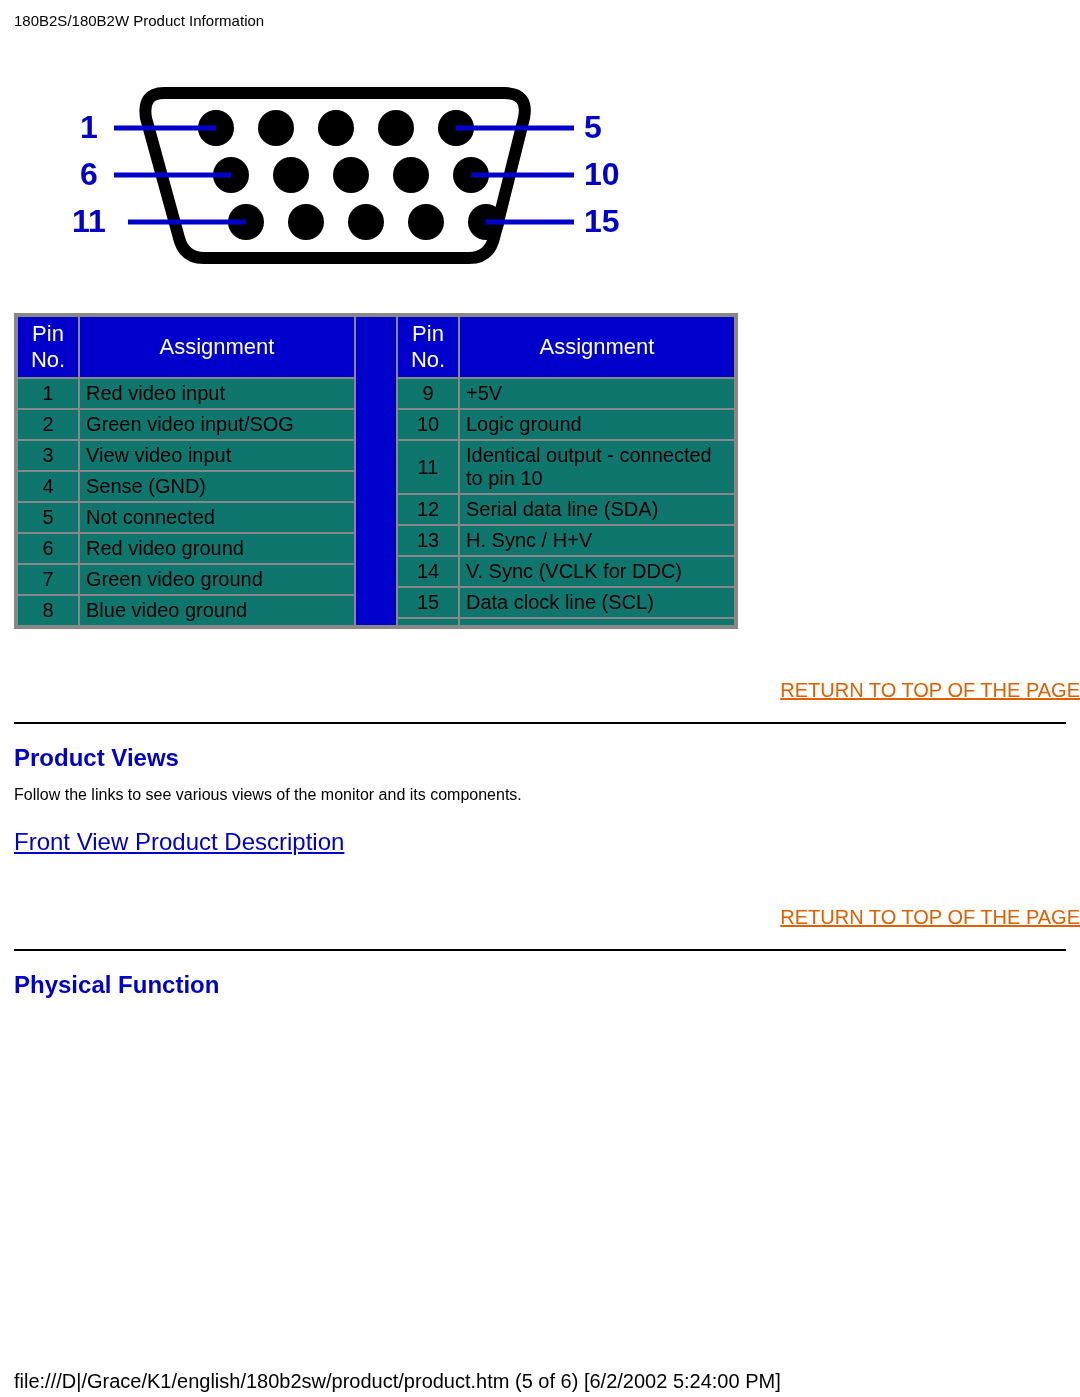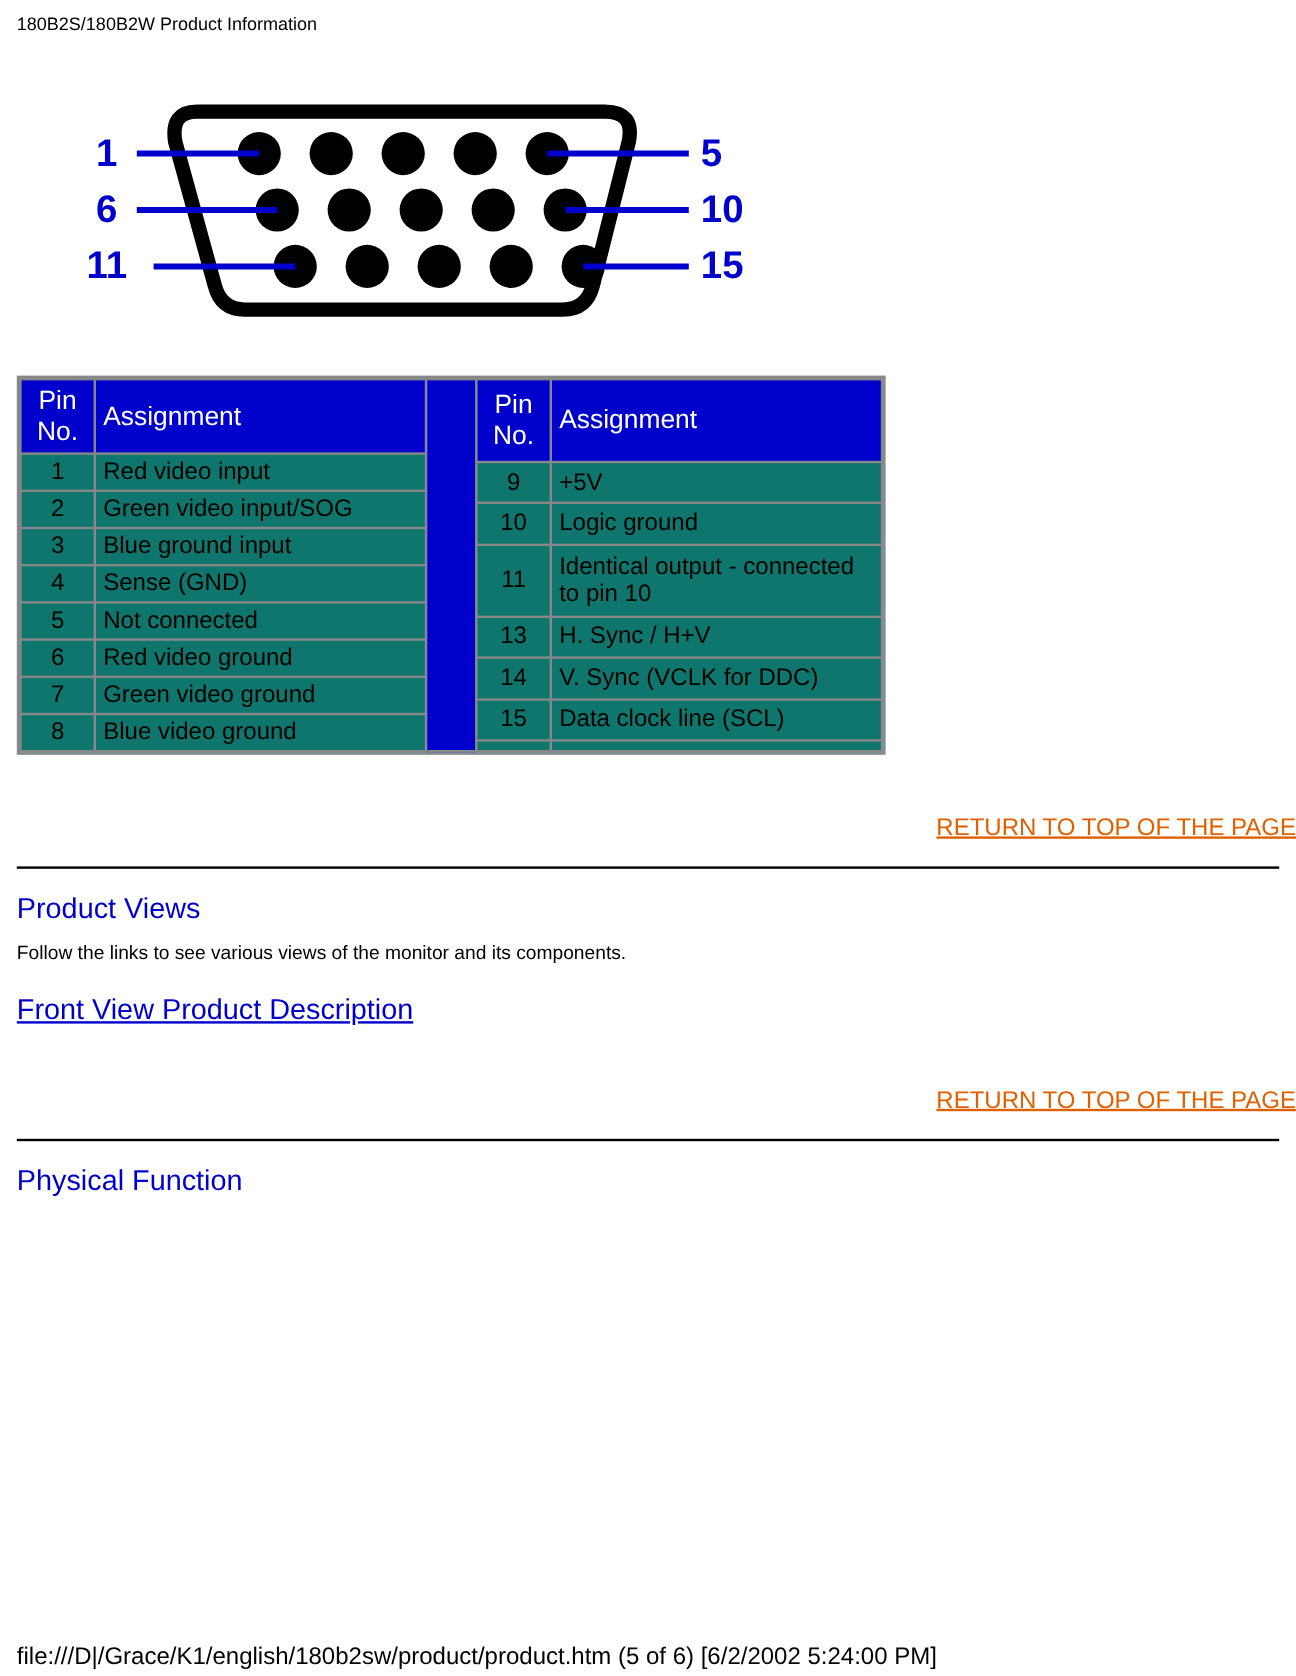--- a/index.html
+++ b/index.html
@@ -38,21 +38,21 @@
   .pin-table {
     border-collapse: collapse;
     width: 340px;
     background: #0f766e;
   }
   .pin-table th {
     background: #0000cd;
     color: #fff;
     font-weight: normal;
     font-size: 22px;
-    text-align: left;
+    text-align: center;
     padding: 4px 6px;
     border: 2px solid #888;
   }
   .pin-table th.pinno { width: 48px; text-align:center; }
   .pin-table td {
     border: 2px solid #888;
     padding: 3px 6px;
     font-size: 20px;
     vertical-align: middle;
   }
@@ -73,21 +73,21 @@
     text-decoration: underline;
   }
   hr.sep {
     margin: 10px 14px;
     border: none;
     border-top: 2px solid #000;
   }
   h2.section {
     color: #0000cd;
     font-size: 24px;
-    font-weight: normal;
+    font-weight: bold;
     margin: 20px 14px 14px 14px;
   }
   p.body-text {
     font-size: 16px;
     margin: 10px 14px 24px 14px;
   }
   a.body-link {
     color: #0000cd;
     font-size: 24px;
     text-decoration: underline;
@@ -163,21 +163,21 @@
           <tr>
             <td class="pincell">1</td>
             <td>Red video input</td>
           </tr>
           <tr>
             <td class="pincell">2</td>
             <td>Green video input/SOG</td>
           </tr>
           <tr>
             <td class="pincell">3</td>
-            <td>Blue ground input</td>
+            <td>View video input</td>
           </tr>
           <tr>
             <td class="pincell">4</td>
             <td>Sense (GND)</td>
           </tr>
           <tr>
             <td class="pincell">5</td>
             <td>Not connected</td>
           </tr>
           <tr>
@@ -209,20 +209,24 @@
           </tr>
           <tr>
             <td class="pincell">10</td>
             <td>Logic ground</td>
           </tr>
           <tr>
             <td class="pincell">11</td>
             <td>Identical output - connected to pin 10</td>
           </tr>
           <tr>
+            <td class="pincell">12</td>
+            <td>Serial data line (SDA)</td>
+          </tr>
+          <tr>
             <td class="pincell">13</td>
             <td>H. Sync / H+V</td>
           </tr>
           <tr>
             <td class="pincell">14</td>
             <td>V. Sync (VCLK for DDC)</td>
           </tr>
           <tr>
             <td class="pincell">15</td>
             <td>Data clock line (SCL)</td>

